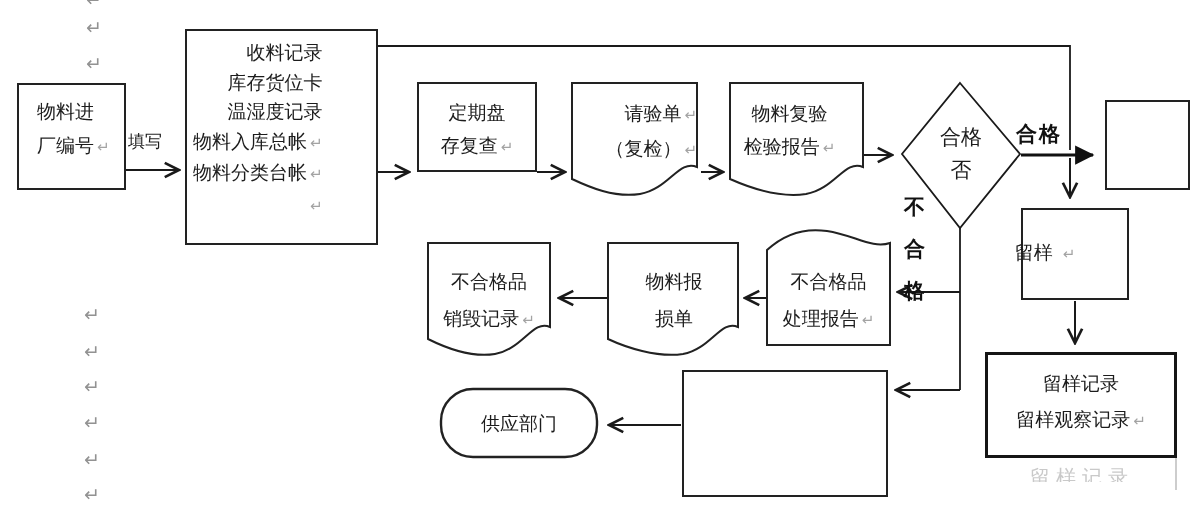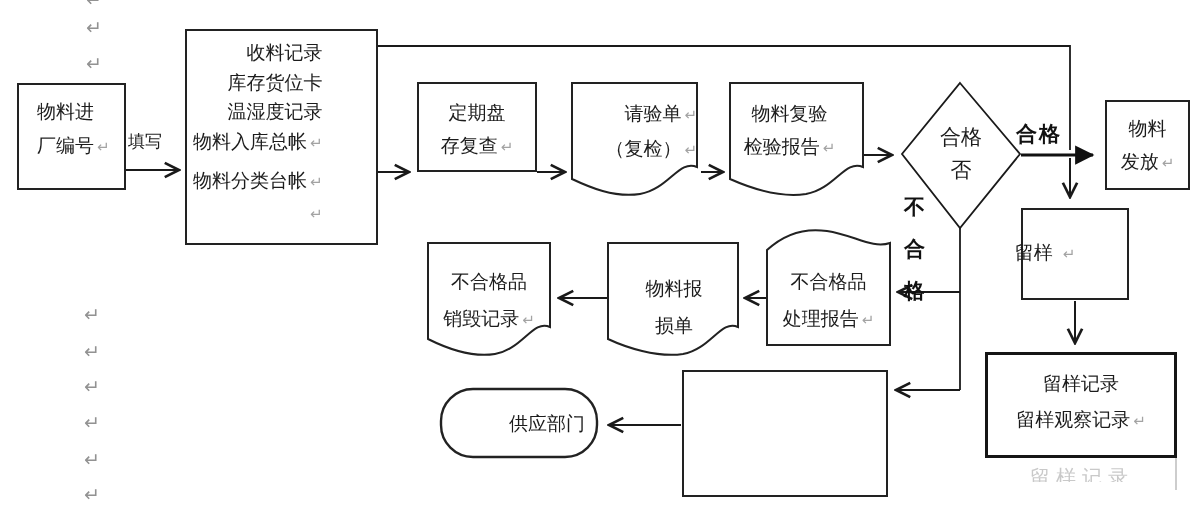--- a/index.html
+++ b/index.html
@@ -11,21 +11,21 @@
   .box{position:absolute;border:2px solid #222;box-sizing:border-box;background:transparent;z-index:2;}
   .box.heavy{border-width:3px;border-color:#161616;}
   .txt{position:absolute;z-index:3;font-size:19px;line-height:33px;white-space:nowrap;}
   .txt.center{text-align:center;}
   .ret{color:#a3a3a3;font-size:15px;margin-left:3px;font-family:"DejaVu Sans",sans-serif;}
   .margin-ret{position:absolute;z-index:3;color:#929292;font-size:19px;font-family:"DejaVu Sans",sans-serif;}
   .lbl-small{position:absolute;z-index:3;font-size:17px;color:#1c1c1c;}
   .lbl-bold{position:absolute;z-index:3;font-size:21px;font-weight:bold;color:#111;letter-spacing:2px;}
   .vstack{display:flex;flex-direction:column;line-height:42px;}
   .faint{position:absolute;z-index:3;font-size:20px;color:#c9c9c9;height:18px;overflow:hidden;letter-spacing:6px;filter:blur(0.6px);}
-  .indent{padding-left:7px;margin-top:8px;}
+  .indent{padding-left:7px;}
 </style>
 </head>
 <body>
 
 <div class="canvas">
 
   <svg class="wires" width="1200" height="509" viewBox="0 0 1200 509">
     <defs>
       <marker id="aOpen" viewBox="0 0 16 16" refX="14" refY="8" markerWidth="19" markerHeight="19" orient="auto" markerUnits="userSpaceOnUse">
         <path d="M2,2 L14,8 L2,14" fill="none" stroke="#1a1a1a" stroke-width="2.3"></path>
@@ -113,51 +113,47 @@
   </div>
 
   <div class="lbl-bold" style="left:1016px;top:120px;">合格</div>
 
   <div class="lbl-bold vstack" style="left:904px;top:186px;letter-spacing:0;">
     <span>不</span>
     <span>合</span>
     <span>格</span>
   </div>
 
-  <div class="txt center" style="left:1105px;top:112px;width:85px;">
-    <div><span>物料</span></div>
-    <div><span>发放</span><span class="ret">↵</span></div>
-  </div>
 
   <div class="txt center" style="left:991px;top:236px;width:108px;">
     <span>留样</span><span class="ret" style="margin-left:10px;">↵</span>
   </div>
 
   <div class="txt center" style="left:985px;top:366px;width:192px;line-height:36px;">
     <div><span>留样记录</span></div>
     <div><span>留样观察记录</span><span class="ret">↵</span></div>
   </div>
 
   <div class="txt center" style="left:767px;top:263px;width:123px;line-height:37px;">
     <div><span>不合格品</span></div>
     <div><span>处理报告</span><span class="ret">↵</span></div>
   </div>
 
-  <div class="txt center" style="left:608px;top:270px;width:132px;line-height:37px;">
+  <div class="txt center" style="left:608px;top:263px;width:132px;line-height:37px;">
     <div><span>物料报</span></div>
     <div><span>损单</span></div>
   </div>
 
   <div class="txt center" style="left:428px;top:263px;width:122px;line-height:37px;">
     <div><span>不合格品</span></div>
     <div><span>销毁记录</span><span class="ret">↵</span></div>
   </div>
 
 
-  <div class="txt center" style="left:441px;top:407px;width:156px;padding-left:28px;">
+  <div class="txt center" style="left:441px;top:407px;width:156px;">
     <span>供应部门</span>
   </div>
 
   <div class="faint" style="left:1030px;top:464px;width:140px;">留样记录</div>
 
   <span class="margin-ret" style="left:86px;top:-12px;">↵</span>
   <span class="margin-ret" style="left:86px;top:16px;">↵</span>
   <span class="margin-ret" style="left:86px;top:52px;">↵</span>
   <span class="margin-ret" style="left:84px;top:303px;">↵</span>
   <span class="margin-ret" style="left:84px;top:340px;">↵</span>

